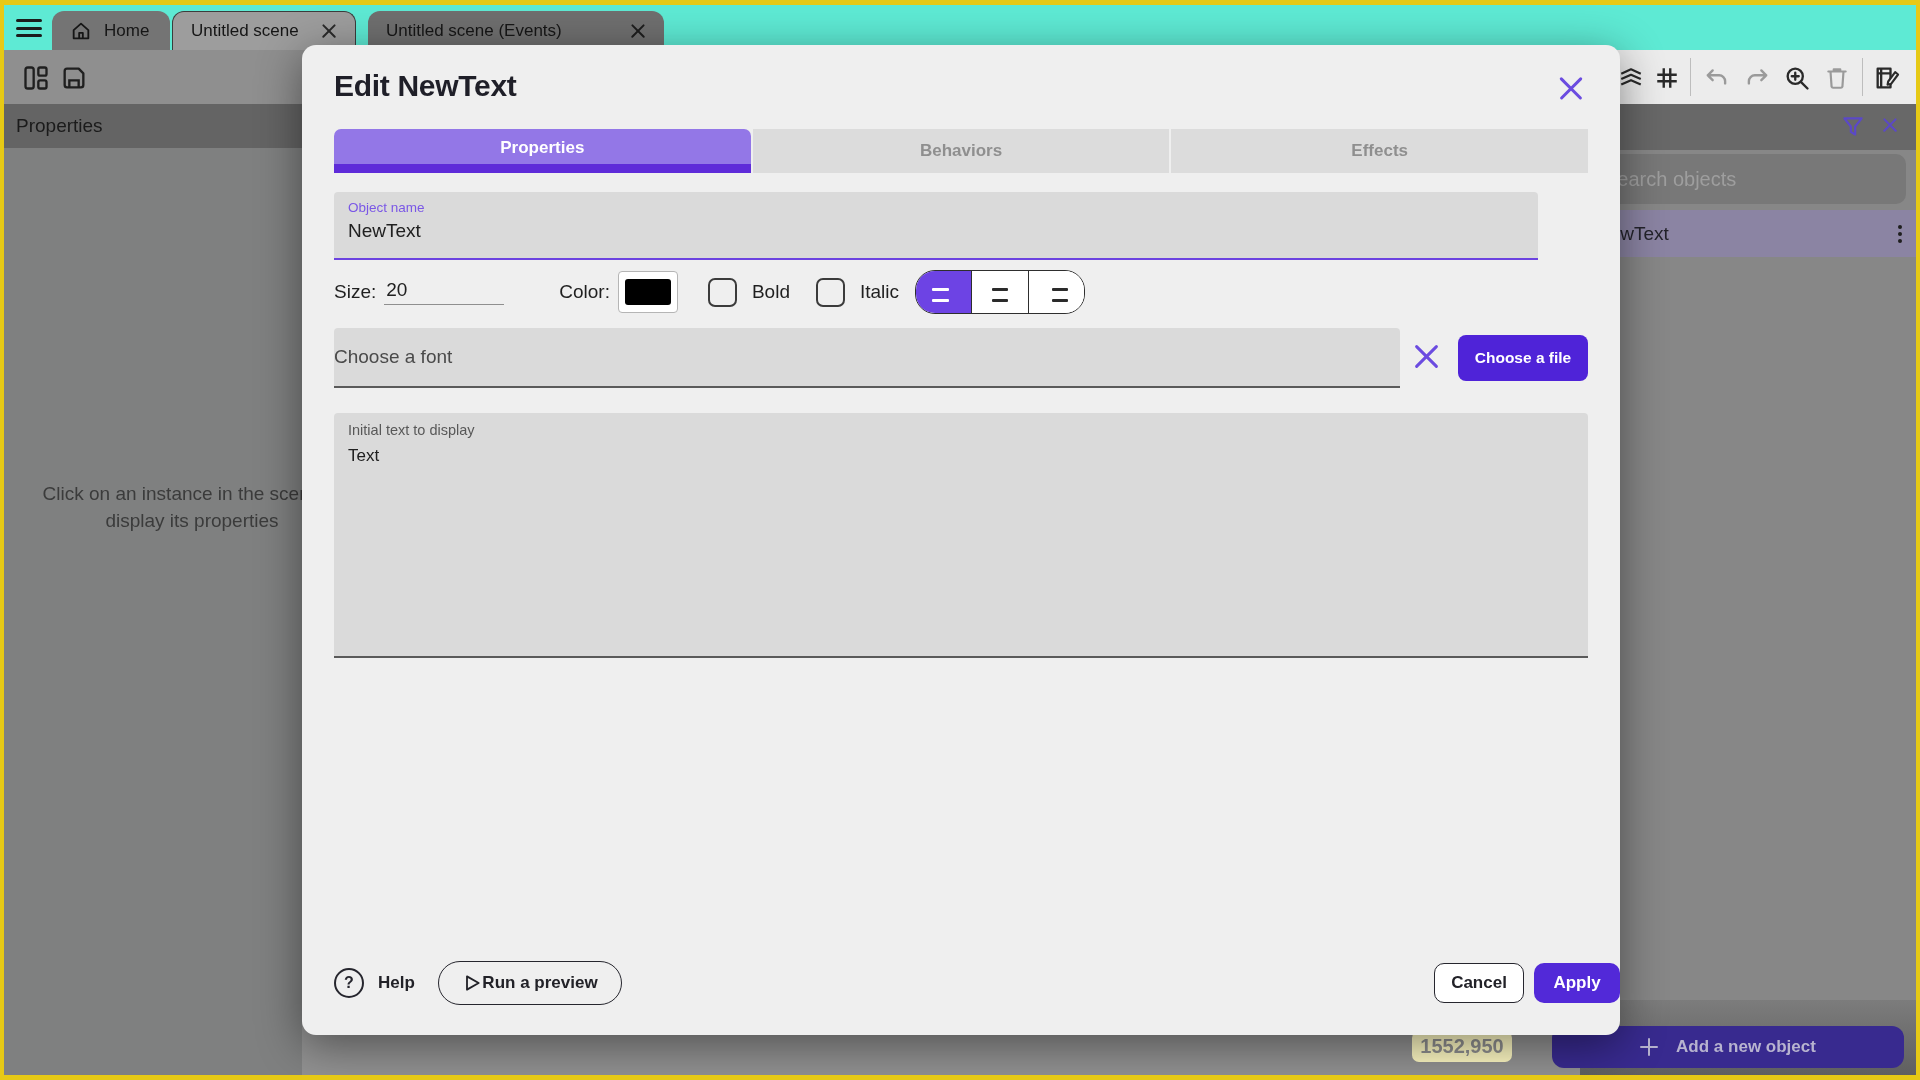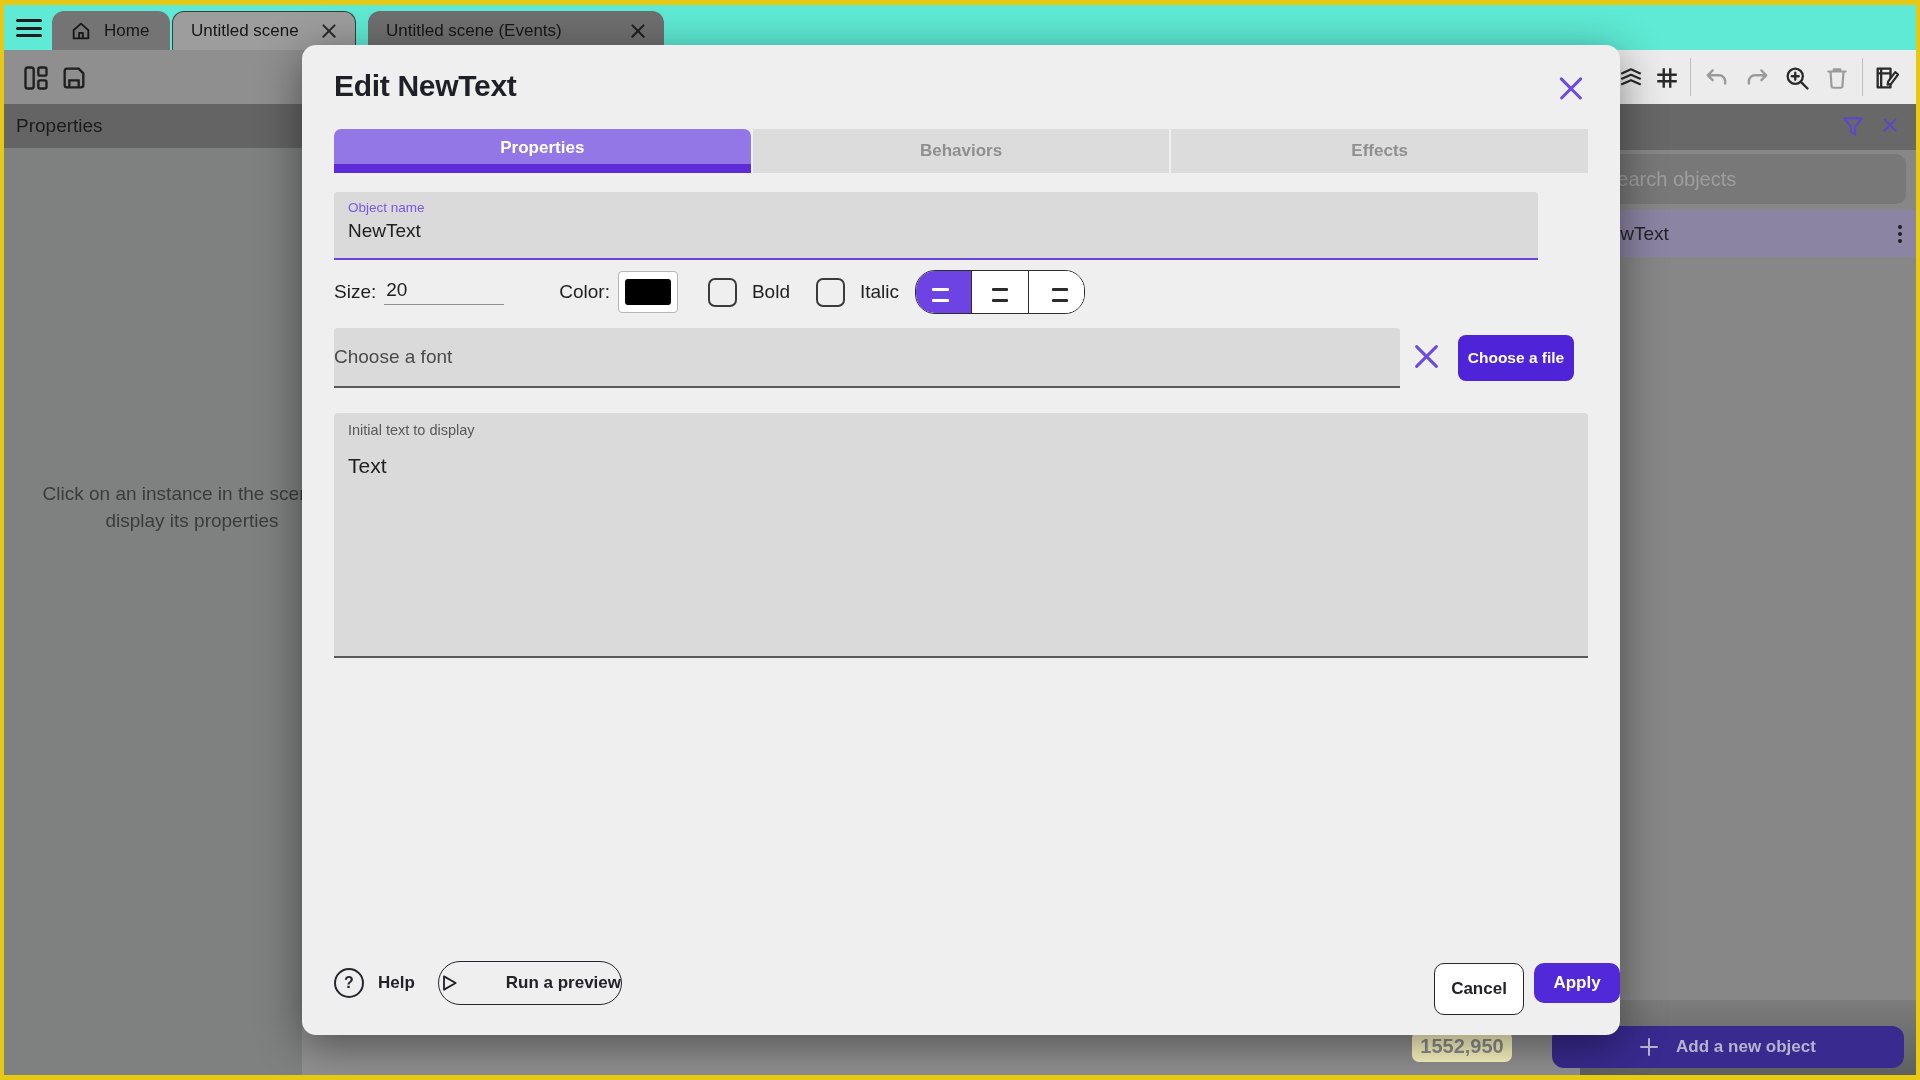--- a/index.html
+++ b/index.html
@@ -107,39 +107,39 @@
   .abar{width:24px;height:19px;display:flex;flex-direction:column;justify-content:space-between;}
   .abar i{display:block;height:2.6px;background:#2b2b2b;border-radius:1px;}
   .align-btn.sel .abar i{background:#fff;}
   .abar i:nth-child(even){width:70%;}
   .abar.a-left{align-items:flex-start;} .abar.a-center{align-items:center;} .abar.a-right{align-items:flex-end;}
 
   .fld-font{left:32px;top:283px;width:1066px;height:60px;border-bottom:2px solid #5a5a5a;
             display:flex;align-items:center;padding-left:0;font-size:19px;color:#4a4a4a;cursor:text;}
   .font-clear{position:absolute;left:1110px;top:297px;width:28px;height:28px;color:#6b4be0;}
   .font-clear::before,.font-clear::after{width:31px;height:3px;left:-1px;top:13px;}
-  .choose-file{position:absolute;left:1156px;top:290px;width:116px;height:46px;background:#4f23d8;
+  .choose-file{position:absolute;left:1156px;top:290px;width:130px;height:46px;background:#4f23d8;
                border:none;border-radius:8px;color:#fff;font-weight:bold;font-size:15.5px;
                font-family:inherit;cursor:pointer;}
 
   .fld-text{left:32px;top:368px;width:1254px;height:245px;border-bottom:2px solid #5a5a5a;
             padding:9px 14px;display:flex;flex-direction:column;}
   .fld-text .fld-label{color:#585858;font-size:14.5px;}
   .text-area{flex:1;background:transparent;border:none;outline:none;resize:none;
-             font-size:21px;color:#202020;font-family:inherit;margin-top:16px;padding:0;}
+             font-size:17px;color:#202020;font-family:inherit;margin-top:8px;padding:0;}
 
   .m-footer{position:absolute;left:32px;top:916px;width:1254px;height:44px;}
   .help{position:absolute;left:0;top:7px;display:flex;align-items:center;gap:14px;cursor:pointer;}
   .help-circle{width:26px;height:26px;border:2.2px solid #26262e;border-radius:50%;display:flex;
                align-items:center;justify-content:center;font-size:16px;font-weight:bold;color:#26262e;}
   .help-label,.runprev-label{font-size:17px;font-weight:bold;color:#222228;}
   .runprev{position:absolute;left:104px;top:0;width:184px;height:44px;border:1.5px solid #26262e;
-           border-radius:22px;background:transparent;display:flex;align-items:center;justify-content:space-between;
+           border-radius:22px;background:transparent;display:flex;align-items:center;justify-content:center;
            cursor:pointer;box-sizing:border-box;}
-  .cancel-btn{position:absolute;left:1100px;top:2px;width:90px;height:52px;background:#fff;
+  .cancel-btn{position:absolute;left:1100px;top:2px;width:90px;height:40px;background:#fff;
               border:1.5px solid #26262e;border-radius:10px;font-size:17px;font-weight:bold;color:#222228;
               font-family:inherit;cursor:pointer;}
   .apply-btn{position:absolute;left:1200px;top:2px;width:86px;height:40px;background:#5229d8;border:none;
              border-radius:10px;font-size:17px;font-weight:bold;color:#fff;font-family:inherit;cursor:pointer;}
   svg{display:block;}
 </style>
 </head>
 <body>
 
 <div id="app">

